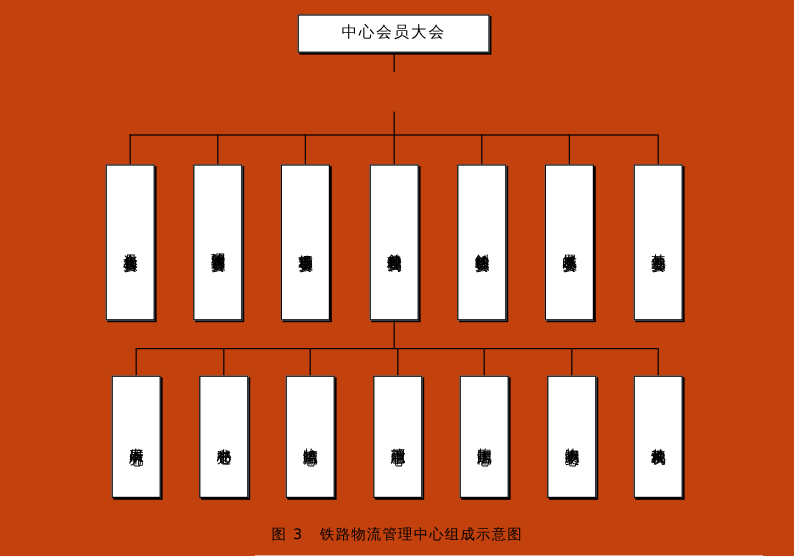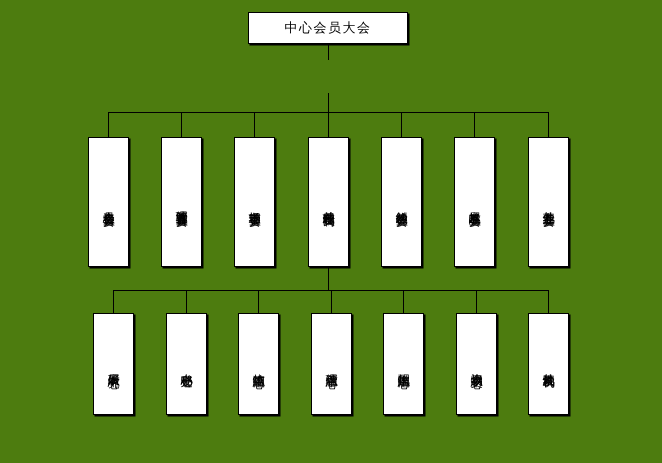--- a/index.html
+++ b/index.html
@@ -7,21 +7,21 @@
     padding: 0;
     background: #ffffff;
   }
   body {
     font-family: "DejaVu Sans", "Liberation Sans", sans-serif;
   }
   #canvas {
     position: relative;
     width: 662px;
     height: 463px;
-    background: #4d7c0f;
+    background: #c2410c;
     overflow: hidden;
   }
 
   
   .node {
     position: absolute;
     box-sizing: border-box;
     background: #ffffff;
     border: 1px solid #000000;
     box-shadow: 1.5px 1.5px 0 0 #000000;
@@ -169,14 +169,17 @@
   </div>
 
   <div class="node vert" style="left:456px; top:313px; width:41px; height:102px;">
     <span class="label">物资交易中心</span>
   </div>
 
   <div class="node vert" style="left:528px; top:313px; width:41px; height:102px;">
     <span class="label">其他常设机构</span>
   </div>
 
+  <div id="caption" style="top:437px;">
+    <span class="cap-num">图 3</span><span class="cap-gap"></span><span>铁路物流管理中心组成示意图</span>
+  </div>
 
 </div>
 
 </body></html>

